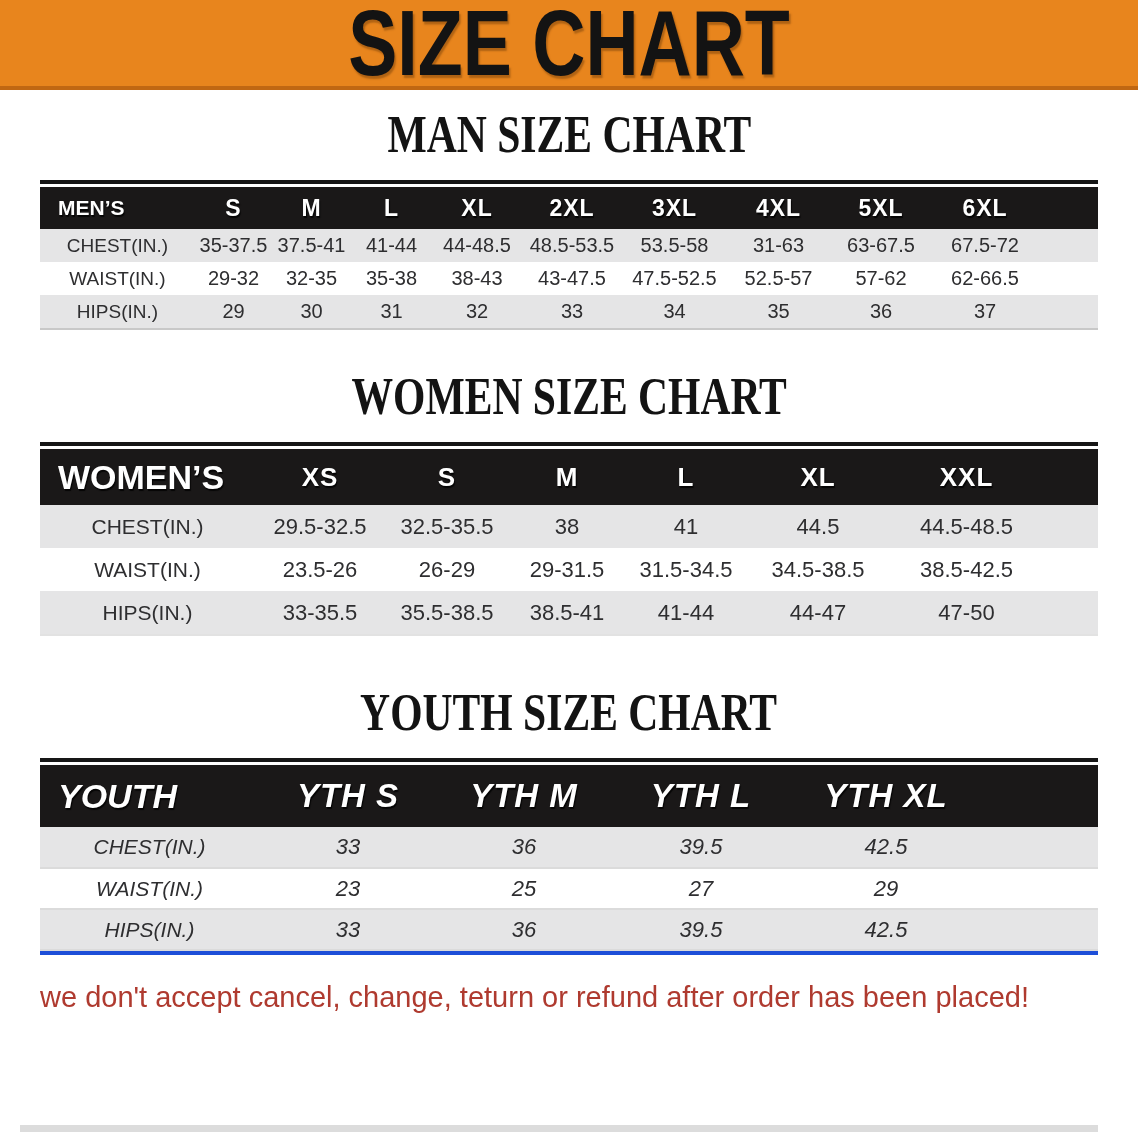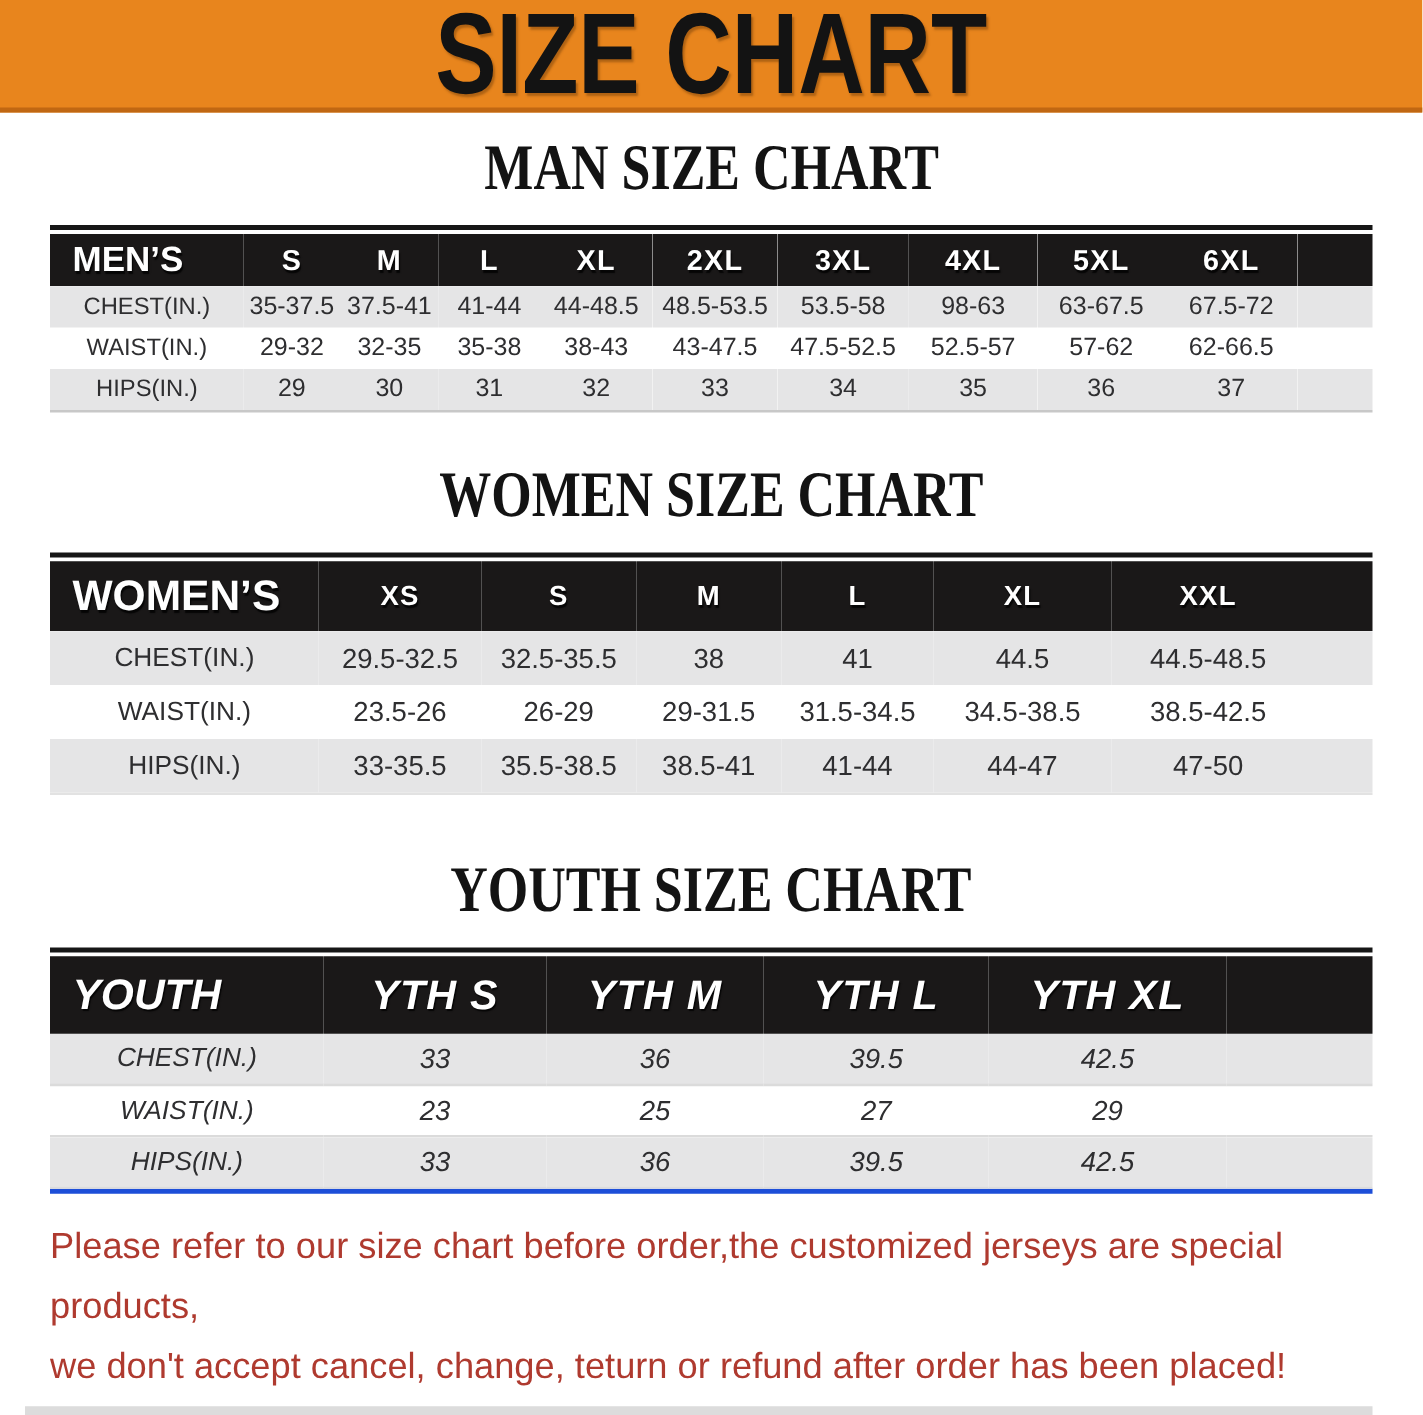--- a/index.html
+++ b/index.html
@@ -45,26 +45,26 @@
     text-shadow:1px 2px 1px rgba(0,0,0,0.8);
   }
   table.size-table th.rowlabel{ text-align:left; padding-left:18px; }
   table.size-table td{
     text-align:center; color:var(--cell-text); overflow:hidden; white-space:nowrap;
   }
   table.size-table tbody tr:nth-child(odd) td{ background:var(--row-stripe); }
 
   .men{ border-bottom:2px solid #C8C8C8; }
   .men th{ height:42px; font-size:23px; letter-spacing:1px; }
-  .men th.rowlabel{ font-size:28px; letter-spacing:0; }
+  .men th.rowlabel{ font-size:21px; letter-spacing:0; }
   .men td{ height:33px; font-size:20px; }
   .men td.rowlabel{ font-size:19px; }
 
   .women{ border-bottom:2px solid #E2E2E2; }
-  .women th{ height:56px; font-size:22px; letter-spacing:1px; }
+  .women th{ height:56px; font-size:26px; letter-spacing:1px; }
   .women th.rowlabel{ font-size:34px; letter-spacing:0; }
   .women td{ height:43px; font-size:22px; }
   .women td.rowlabel{ font-size:21px; }
 
   .youth{ border-bottom:4px solid #1d4ed8;font-style:italic; }
   .youth th{ height:62px; font-size:33px; letter-spacing:1px; }
   .youth th.rowlabel{ font-size:34px; letter-spacing:0; }
   .youth td{ height:41px; font-size:22px; border-bottom:2px solid #DBDBDB; }
   .youth td.rowlabel{ font-size:21px; }
 
@@ -120,21 +120,21 @@
       </thead>
       <tbody>
         <tr>
           <td class="rowlabel">CHEST(IN.)</td>
           <td>35-37.5</td>
           <td>37.5-41</td>
           <td>41-44</td>
           <td>44-48.5</td>
           <td>48.5-53.5</td>
           <td>53.5-58</td>
-          <td>98-63</td>
+          <td>31-63</td>
           <td>63-67.5</td>
           <td>67.5-72</td>
           <td></td>
         </tr>
         <tr>
           <td class="rowlabel">WAIST(IN.)</td>
           <td>29-32</td>
           <td>32-35</td>
           <td>35-38</td>
           <td>38-43</td>
@@ -272,17 +272,16 @@
           <td>36</td>
           <td>39.5</td>
           <td>42.5</td>
           <td></td>
         </tr>
       </tbody>
     </table>
 </div>
 
 <div class="footer">
-  <div>Please refer to our size chart before order,the customized jerseys are special products,</div>
   <div>we don't accept cancel, change, teturn or refund after order has been placed!</div>
 </div>
 
 <div class="bottom-bar"></div>
 
 </body></html>

